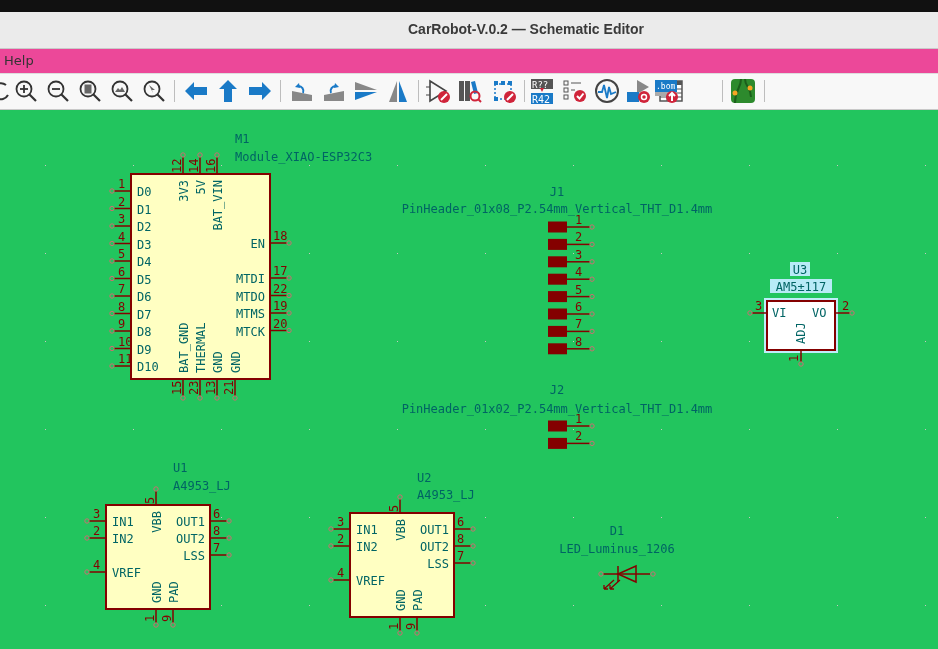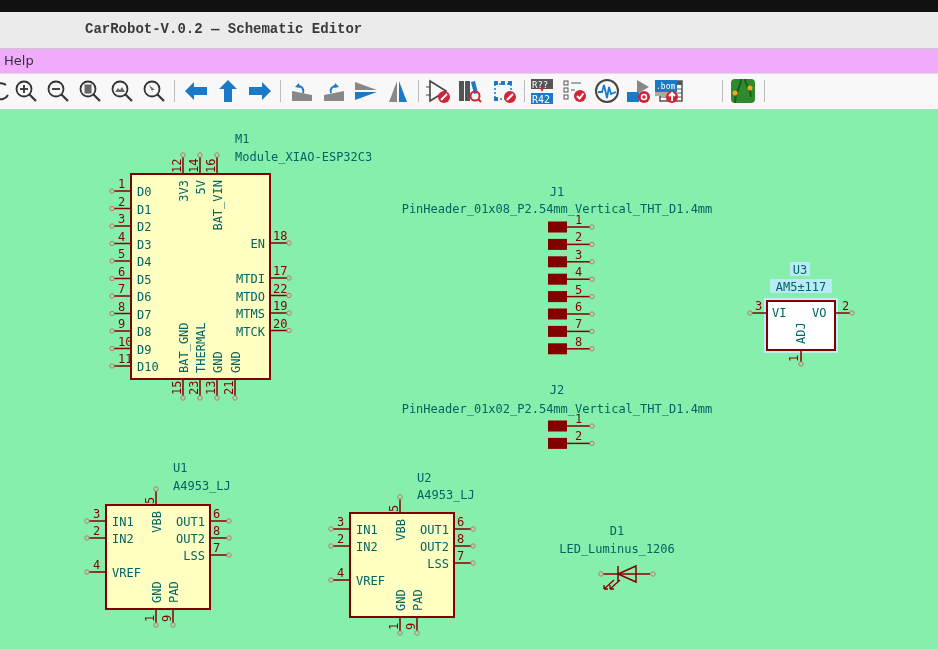--- a/index.html
+++ b/index.html
@@ -1,25 +1,25 @@
 <!DOCTYPE html>
 <html><head>
 <meta charset="utf-8">
 <style>
   html,body{margin:0;padding:0;}
   body{width:938px;height:649px;overflow:hidden;background:#f5f4ef;font-family:"DejaVu Sans",sans-serif;position:relative;}
   .topbar{position:absolute;left:0;top:0;width:938px;height:12px;background:#111;}
   .titlebar{position:absolute;left:0;top:12px;width:938px;height:36px;background:#ebebeb;border-bottom:1px solid #c9c9c9;}
-  .titlebar .title{position:absolute;left:0;right:0;top:9px;text-align:left;font-family:Liberation Mono, monospace;font-weight:bold;font-size:14px;color:#3a3a3a;padding-left:85px;}
-  .menubar{position:absolute;left:0;top:49px;width:938px;height:24px;background:#f0abfc;border-bottom:1px solid #ddd;}
+  .titlebar .title{position:absolute;left:0;right:0;top:9px;text-align:center;font-family:Liberation Sans, sans-serif;font-weight:bold;font-size:14px;color:#3a3a3a;padding-left:114px;}
+  .menubar{position:absolute;left:0;top:49px;width:938px;height:24px;background:#ec4899;border-bottom:1px solid #ddd;}
   .menubar .mi{position:absolute;top:4px;font-size:13px;color:#333;}
   .toolbar{position:absolute;left:0;top:74px;width:938px;height:35px;background:#f8f8f8;border-bottom:1px solid #c9c9c9;}
   .tb{position:absolute;top:3px;width:28px;height:28px;}
   .sep{position:absolute;top:6px;width:1px;height:22px;background:#bdbdbd;}
-  .canvas{position:absolute;left:0;top:110px;width:938px;height:539px;background:#86efac;}
+  .canvas{position:absolute;left:0;top:110px;width:938px;height:539px;background:#22c55e;}
   svg text{font-family:"DejaVu Sans Mono",monospace;}
 </style>
 </head>
 <body>
 
 <div class="topbar"></div>
 <div class="titlebar">
   <div class="title">CarRobot-V.0.2 — Schematic Editor</div>
 </div>
 <div class="menubar">

